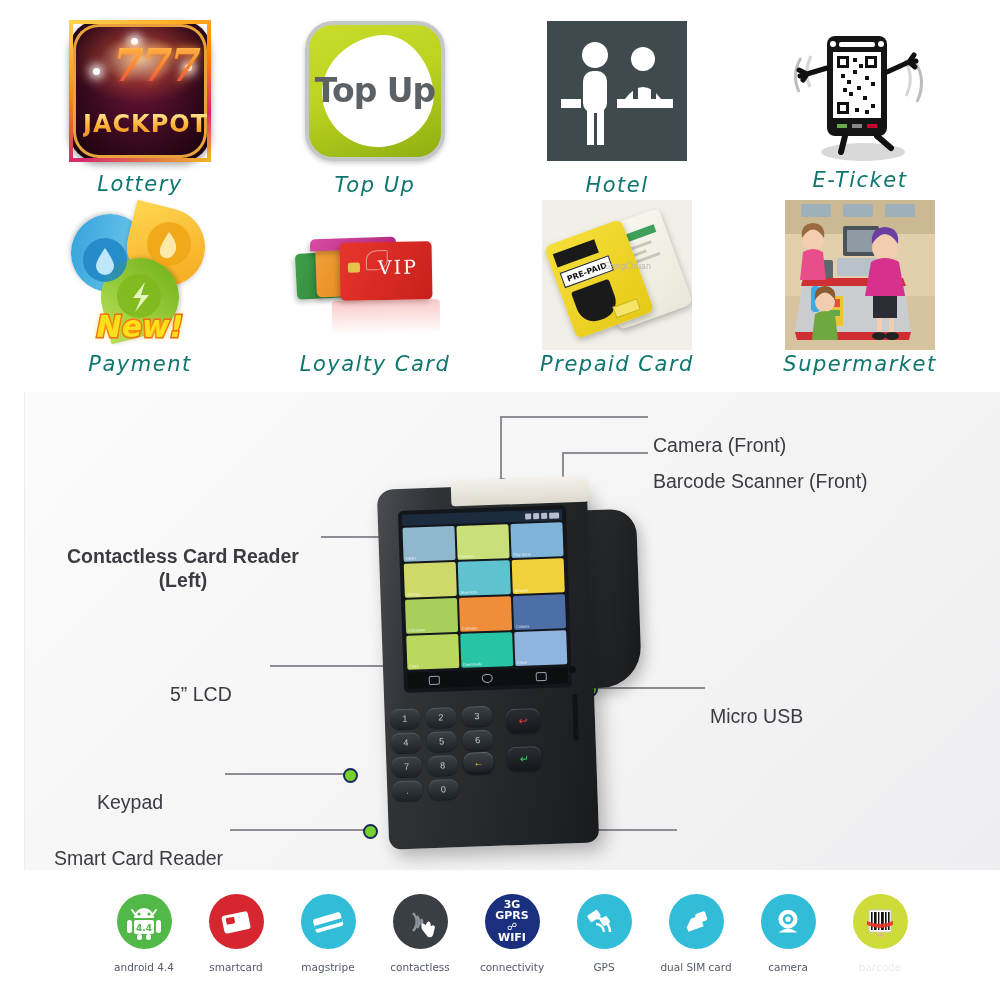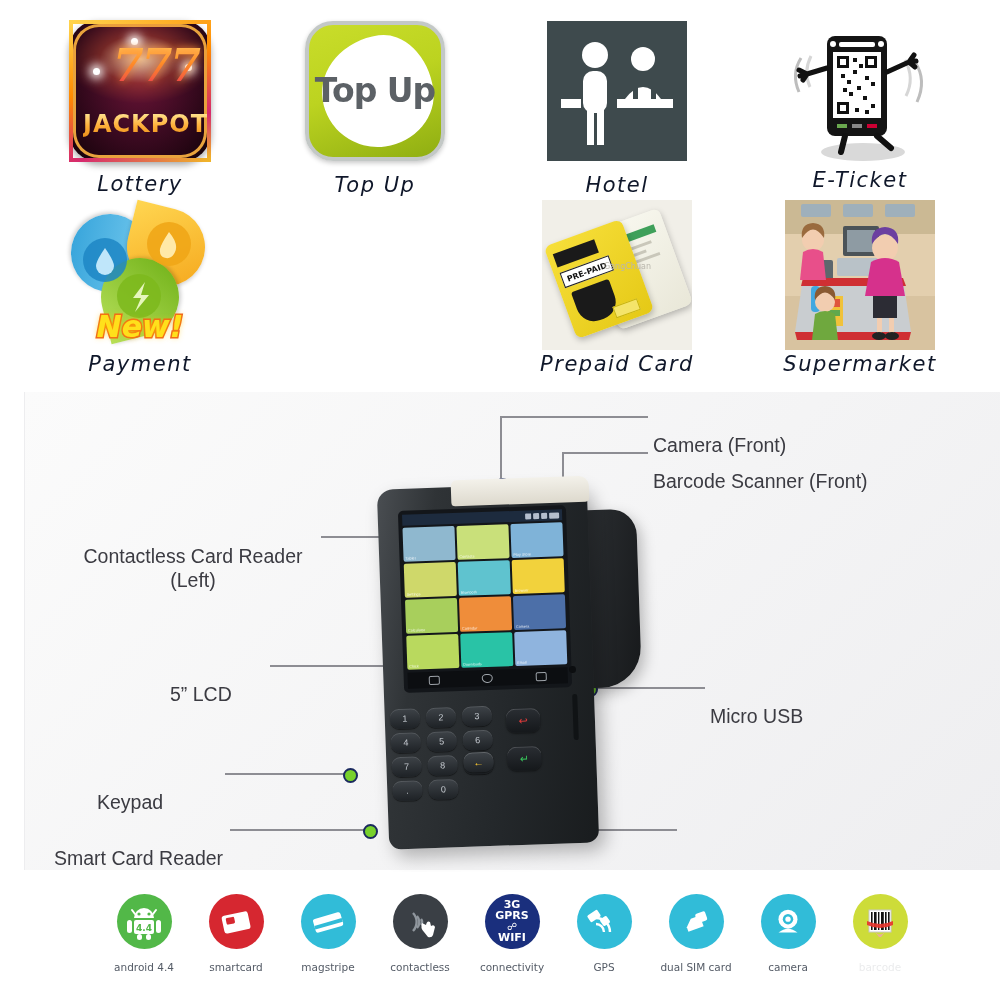--- a/index.html
+++ b/index.html
@@ -19,21 +19,21 @@
   .app-cell { position: absolute; width: 240px; text-align: center; }
   .app-art {
     width: 150px; height: 150px; margin: 0 auto;
     position: relative;
   }
   .app-label {
     font-family: "DejaVu Sans", sans-serif;
     font-style: italic;
     font-size: 21px;
     letter-spacing: 1.5px;
-    color: #0f172a;
+    color: #0f766e;
     margin-top: 2px;
     white-space: nowrap;
   }
 
   
   .jackpot {
     width: 142px; height: 142px; border-radius: 30px;
     background: radial-gradient(ellipse at 50% 38%, #6d1438 0%, #3a0a20 55%, #140209 100%);
     border: 4px solid;
     border-image: linear-gradient(160deg,#ffd34d,#ff8a00 40%,#d62a6e 75%,#f0b429) 1;
@@ -298,20 +298,34 @@
           <circle cx="104" cy="44" r="22" fill="#f0a617" opacity=".9"></circle>
           <path d="M104 32 q10 12 6 20 q-3 7 -9 6 q-7 -1 -6 -9 q1 -5 9 -17z" fill="#ffe9a8"></path>
           <circle cx="74" cy="96" r="22" fill="#7cb91c" opacity=".85"></circle>
           <path d="M80 82 l-12 16 h8 l-6 14 14 -17 h-8z" fill="#e6f6bd"></path>
         </svg>
         <div class="pay-badge">New!</div>
       </div>
       <div class="app-label">Payment</div>
     </div>
 
+    <div class="app-cell" style="left:255px; top:200px;">
+      <div class="app-art loyalty" style="width:170px;margin:0 auto;">
+        <div class="ly-card" style="left:6px; top:52px; width:72px; height:46px; background:linear-gradient(120deg,#3e9f4a,#2c7a36); transform:rotate(-3deg);"></div>
+        <div class="ly-card" style="left:26px; top:44px; width:76px; height:52px; background:linear-gradient(120deg,#f2a13a,#e07b14); transform:rotate(-2deg);"></div>
+        <div class="ly-card" style="left:20px; top:38px; width:86px; height:12px; background:linear-gradient(120deg,#d84ba0,#b32a80); transform:rotate(-2deg); border-radius:5px 5px 0 0;"></div>
+        <div class="ly-card" style="left:50px; top:42px; width:92px; height:58px; background:linear-gradient(120deg,#e8352c,#c8201c); transform:rotate(-1deg);">
+          <div style="position:absolute;left:8px;top:20px;width:12px;height:10px;background:#e8c34a;border-radius:2px;"></div>
+          <div style="position:absolute;left:30px;top:14px;right:6px;text-align:center;font-family:'DejaVu Serif',serif;font-size:19px;color:#fff;letter-spacing:2px;">VIP</div>
+          <div style="position:absolute;left:26px;top:8px;width:22px;height:20px;border:1.5px solid rgba(255,255,255,.5);border-radius:50% 10% 50% 10%;"></div>
+        </div>
+        <div style="position:absolute;left:42px;top:100px;width:108px;height:34px;background:linear-gradient(rgba(230,60,50,.28),rgba(255,255,255,0));transform:rotate(-1deg);border-radius:4px;"></div>
+      </div>
+      <div class="app-label">Loyalty  Card</div>
+    </div>
 
     <div class="app-cell" style="left:497px; top:200px;">
       <div class="app-art prepaid" style="margin:0 auto;">
         <div class="pp-card" style="left:58px; top:18px; width:78px; height:102px; background:linear-gradient(150deg,#fafaf2,#e9e7d8); transform:rotate(-20deg);">
           <div style="position:absolute;left:10px;top:14px;right:10px;height:8px;background:#3fa05a;"></div>
           <div style="position:absolute;left:10px;top:28px;right:18px;height:3px;background:#c9c7ba;"></div>
           <div style="position:absolute;left:10px;top:35px;right:26px;height:3px;background:#c9c7ba;"></div>
           <div style="position:absolute;left:10px;top:42px;right:14px;height:3px;background:#c9c7ba;"></div>
         </div>
         <div class="pp-card" style="left:16px; top:30px; width:82px; height:98px; background:linear-gradient(150deg,#f7df3a,#e5c916); transform:rotate(-20deg);">
@@ -371,21 +385,21 @@
     <div class="callout-label" style="left:628px; top:13px;">Camera (Front)</div>
     <div class="leader h" style="left:475px; top:24px; width:148px;"></div>
     <div class="leader v" style="left:475px; top:24px; height:67px;"></div>
     <div class="dot" style="left:470px; top:86px;"></div>
 
     <div class="callout-label" style="left:628px; top:49px;">Barcode Scanner (Front)</div>
     <div class="leader h" style="left:537px; top:60px; width:86px;"></div>
     <div class="leader v" style="left:537px; top:60px; height:31px;"></div>
     <div class="dot" style="left:532px; top:86px;"></div>
 
-    <div class="callout-label center" style="left:28px; top:124px; width:280px;">
+    <div class="callout-label center" style="left:18px; top:124px; width:280px;font-weight:bold;">
       <span>Contactless Card Reader</span><br>
       <span>(Left)</span>
     </div>
     <div class="leader h" style="left:296px; top:144px; width:122px;"></div>
     <div class="dot" style="left:414px; top:139px;"></div>
 
     <div class="callout-label" style="left:145px; top:262px;">5” LCD</div>
     <div class="leader h" style="left:245px; top:273px; width:120px;"></div>
     <div class="dot" style="left:362px; top:268px;"></div>
 

